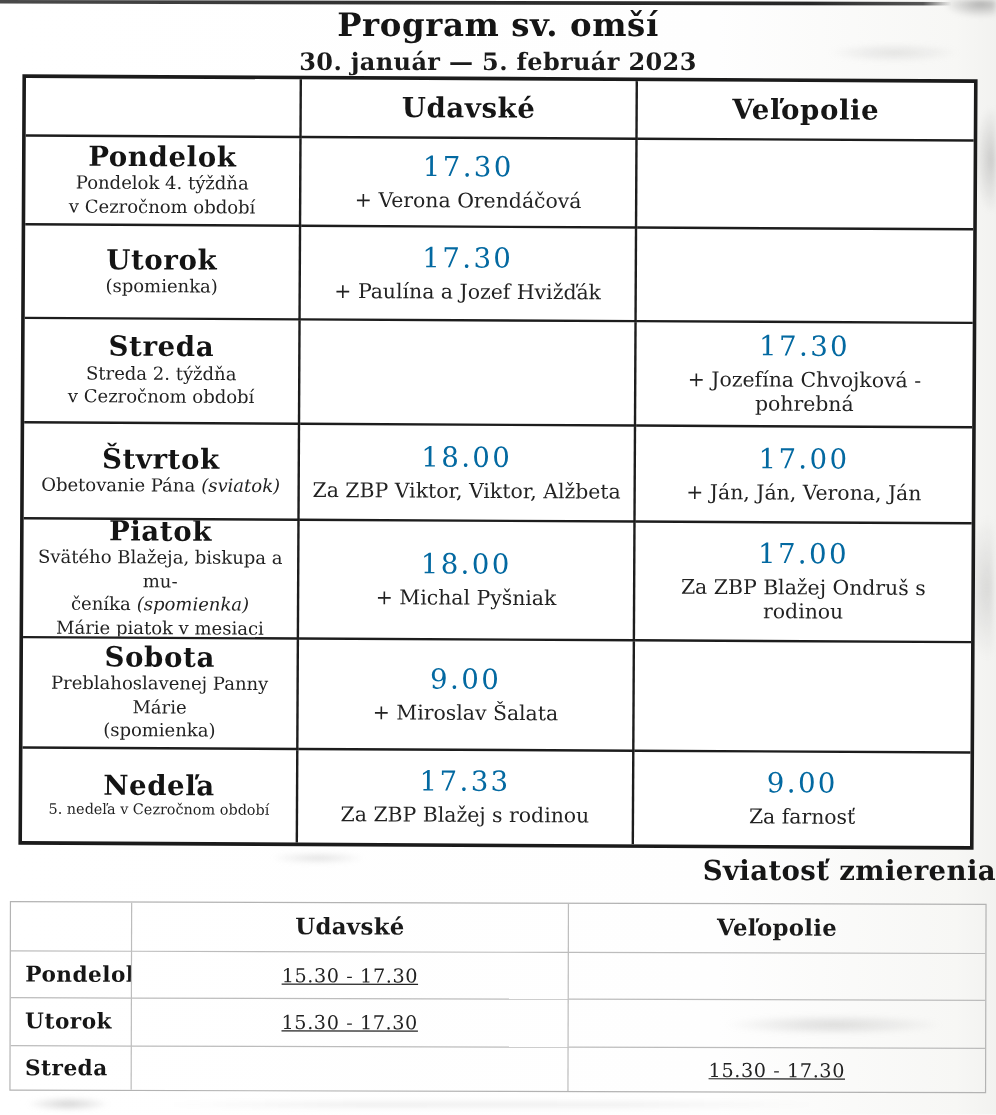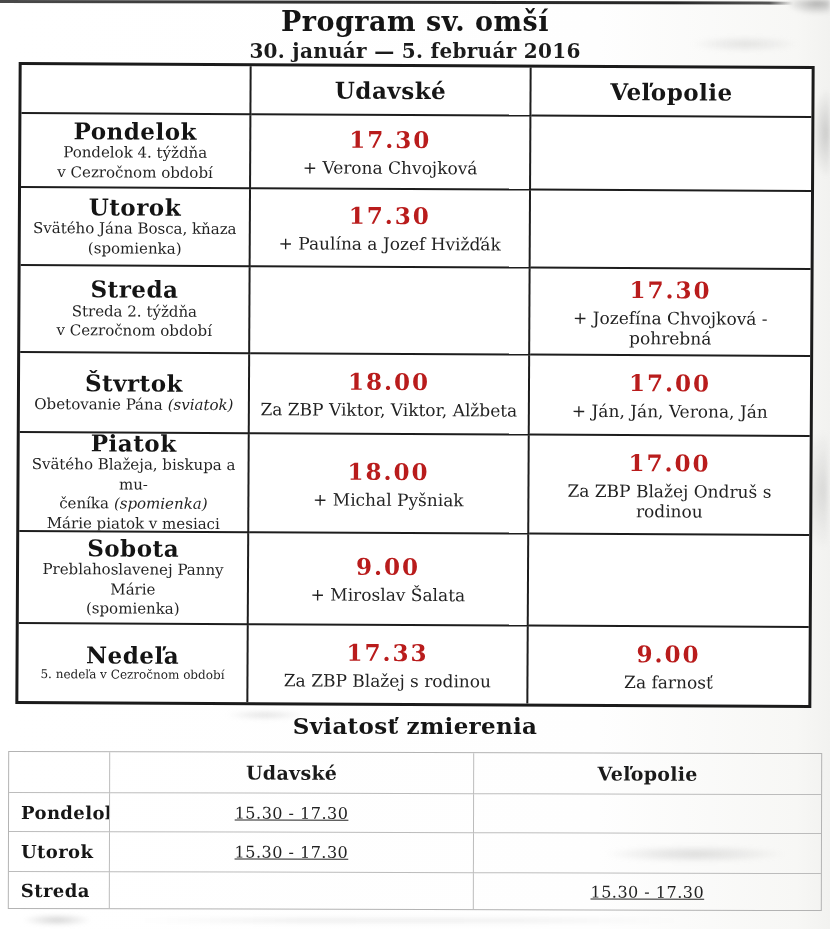--- a/index.html
+++ b/index.html
@@ -47,24 +47,24 @@
     display:flex;flex-direction:column;justify-content:center;align-items:center;
     text-align:center;padding:2px 6px;overflow:hidden;
   }
   .mcell.last-col{border-right:none;}
   .mcell.last-row{border-bottom:none;}
   .loc-header{font-size:23px;font-weight:bold;letter-spacing:.5px;color:#161616;}
   .day-name{font-size:23px;font-weight:bold;letter-spacing:.5px;line-height:1.1;color:#141414;}
   .day-note{font-size:15px;line-height:1.3;color:#222;}
   .day-note .it{font-style:italic;}
   .seg-gap{margin-left:5px;}
-  .mass-time{font-size:23px;font-weight:bold;letter-spacing:2px;color:#b91c1c;}
+  .mass-time{font-size:23px;font-weight:normal;letter-spacing:2px;color:#0369a1;}
   .mass-int{font-size:17px;margin-top:5px;color:#222;}
   
-  .conf-title{position:absolute;top:712px;left:0;width:100%;text-align:center;
+  .conf-title{position:absolute;top:712px;left:0;width:100%;text-align:right;
     font-size:23px;font-weight:bold;letter-spacing:.3px;margin:0;color:#161616;}
   .conf-table{
     position:absolute;left:8px;top:752px;width:814px;height:158px;
     box-sizing:border-box;border:1px solid #b3b3b3;
     display:grid;
     grid-template-columns:101px 364px 1fr;
     grid-template-rows:41px 39px 40px 1fr;
     transform:rotate(0.15deg);
     background:transparent;
   }
@@ -88,47 +88,46 @@
   <div class="smudge sm-right1"></div>
   <div class="smudge sm-right2"></div>
   <div class="smudge sm-mid"></div>
   <div class="smudge sm-conf1"></div>
   <div class="smudge sm-conf2"></div>
   <div class="smudge sm-bottom1"></div>
   <div class="smudge sm-bottom2"></div>
 
   <div class="doc-header">
     <h1 class="doc-title">Program sv. omší</h1>
-    <h2 class="doc-subtitle">30. január — 5. február 2016</h2>
+    <h2 class="doc-subtitle">30. január — 5. február 2023</h2>
   </div>
 
   <div class="mass-table">
 
     <div class="mcell"></div>
     <div class="mcell">
       <span class="loc-header">Udavské</span>
     </div>
     <div class="mcell last-col">
       <span class="loc-header">Veľopolie</span>
     </div>
 
     <div class="mcell">
       <span class="day-name">Pondelok</span>
       <span class="day-note">Pondelok 4. týždňa</span>
       <span class="day-note">v Cezročnom období</span>
     </div>
     <div class="mcell">
       <span class="mass-time">17.30</span>
-      <span class="mass-int">+ Verona Chvojková</span>
+      <span class="mass-int">+ Verona Orendáčová</span>
     </div>
     <div class="mcell last-col"></div>
 
     <div class="mcell">
       <span class="day-name">Utorok</span>
-      <span class="day-note">Svätého Jána Bosca, kňaza</span>
       <span class="day-note it">(spomienka)</span>
     </div>
     <div class="mcell">
       <span class="mass-time">17.30</span>
       <span class="mass-int">+ Paulína a Jozef Hvižďák</span>
     </div>
     <div class="mcell last-col"></div>
 
     <div class="mcell">
       <span class="day-name">Streda</span>

